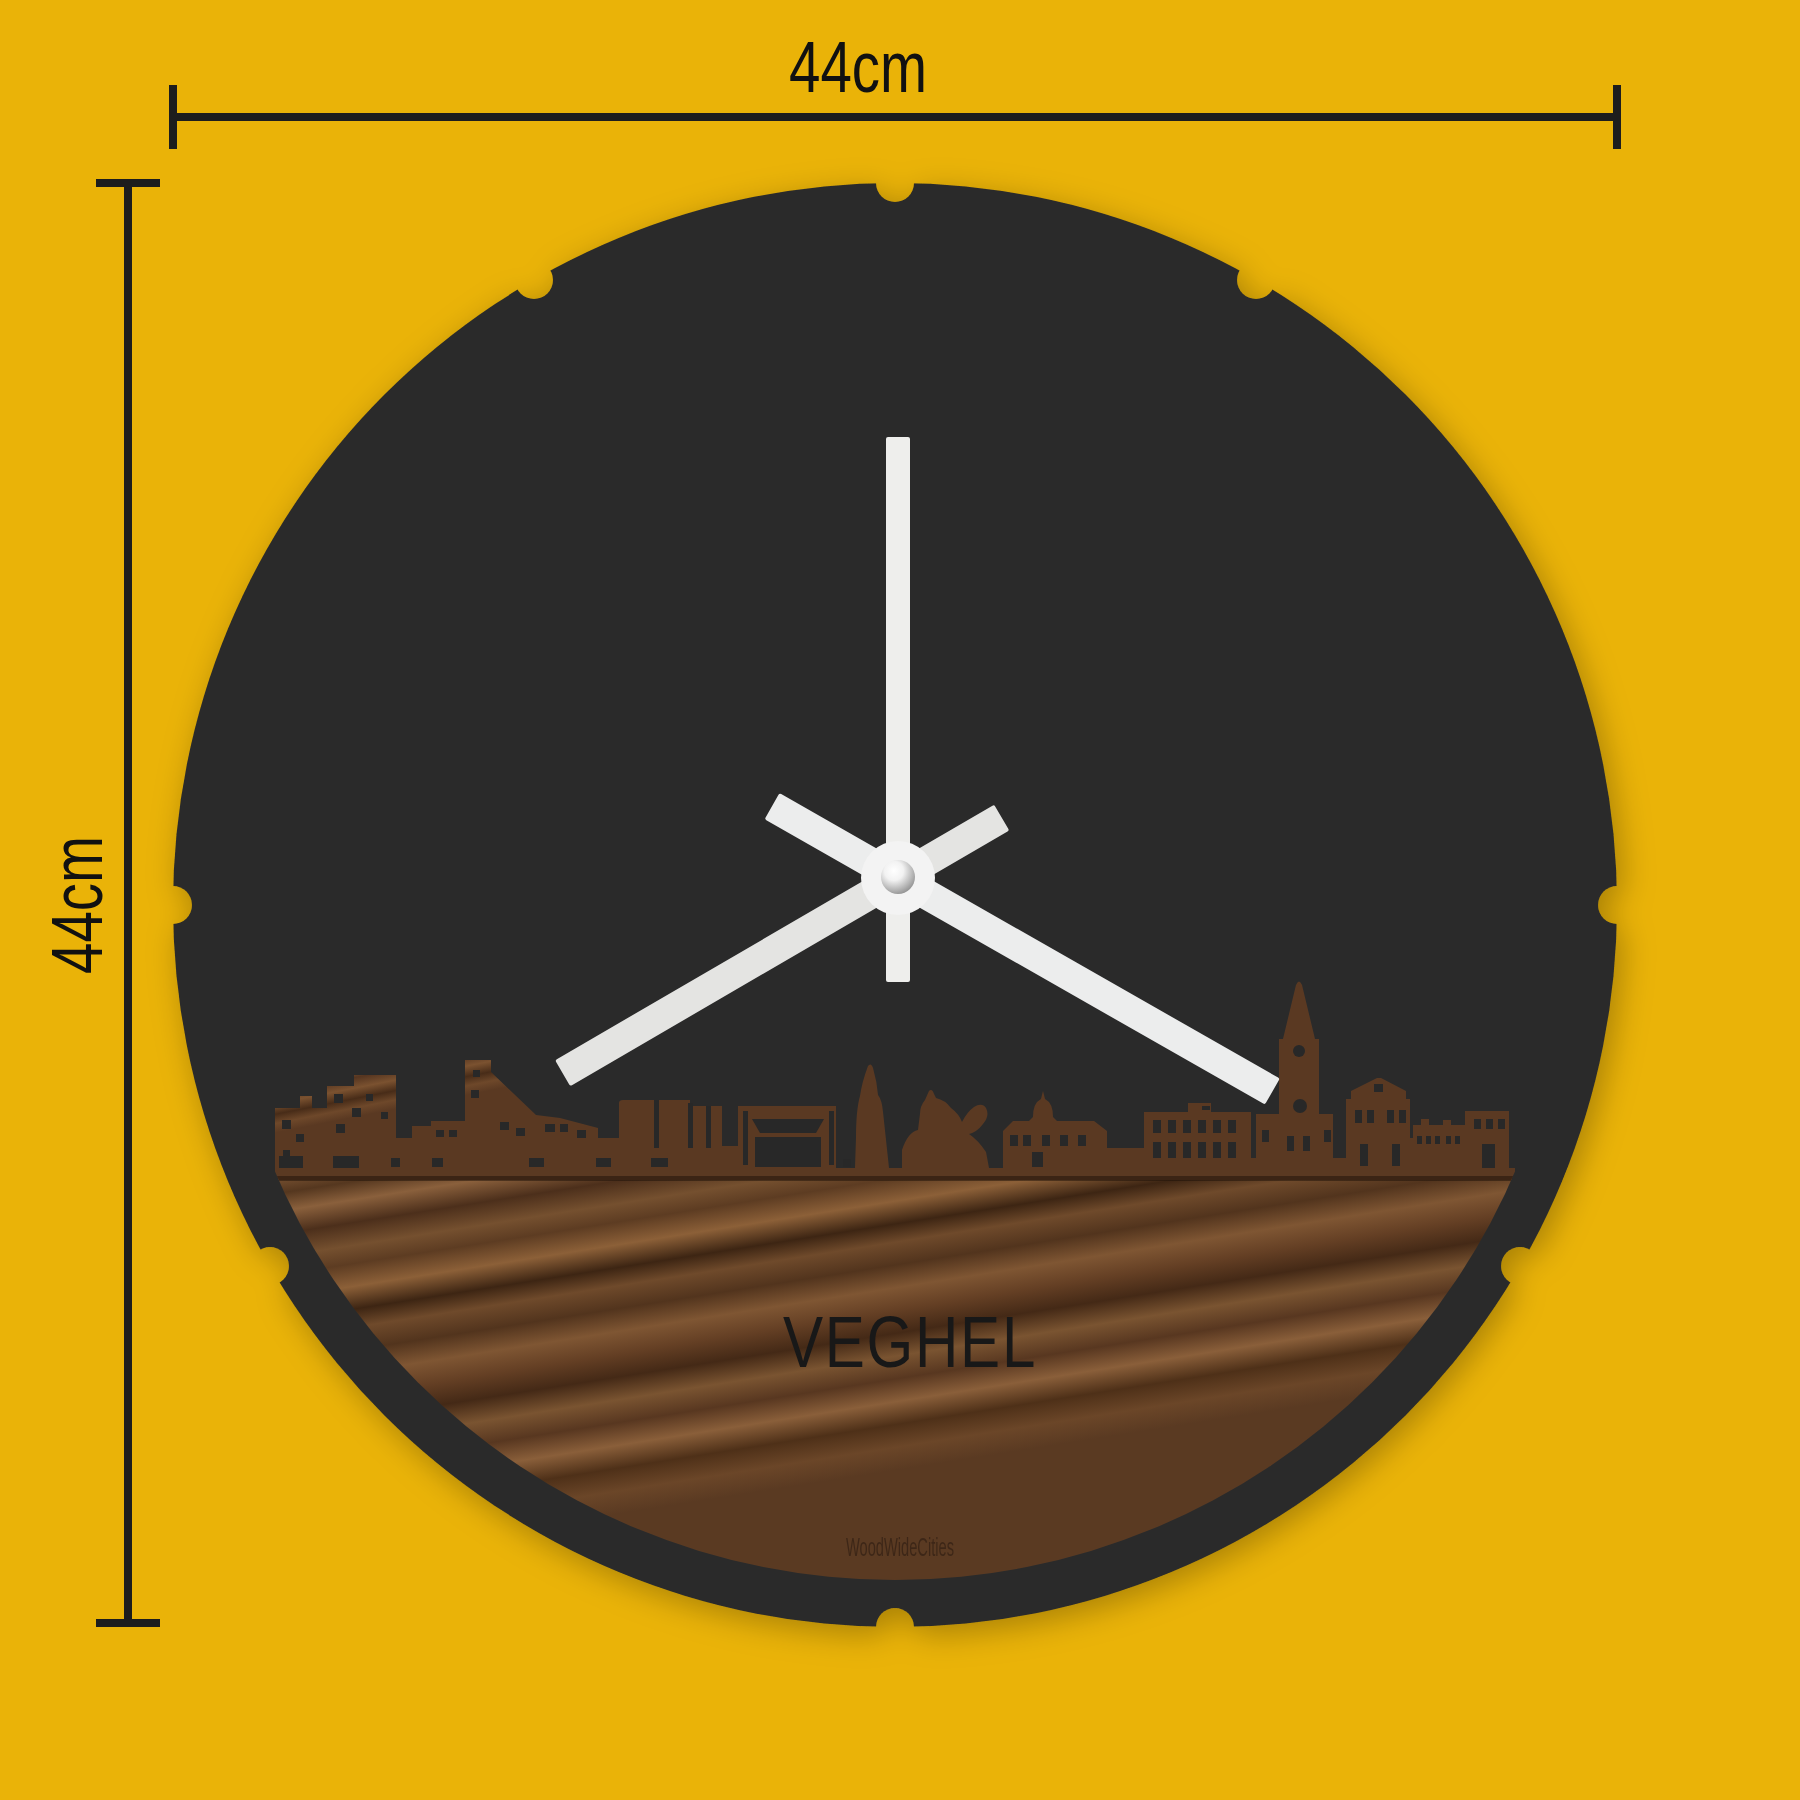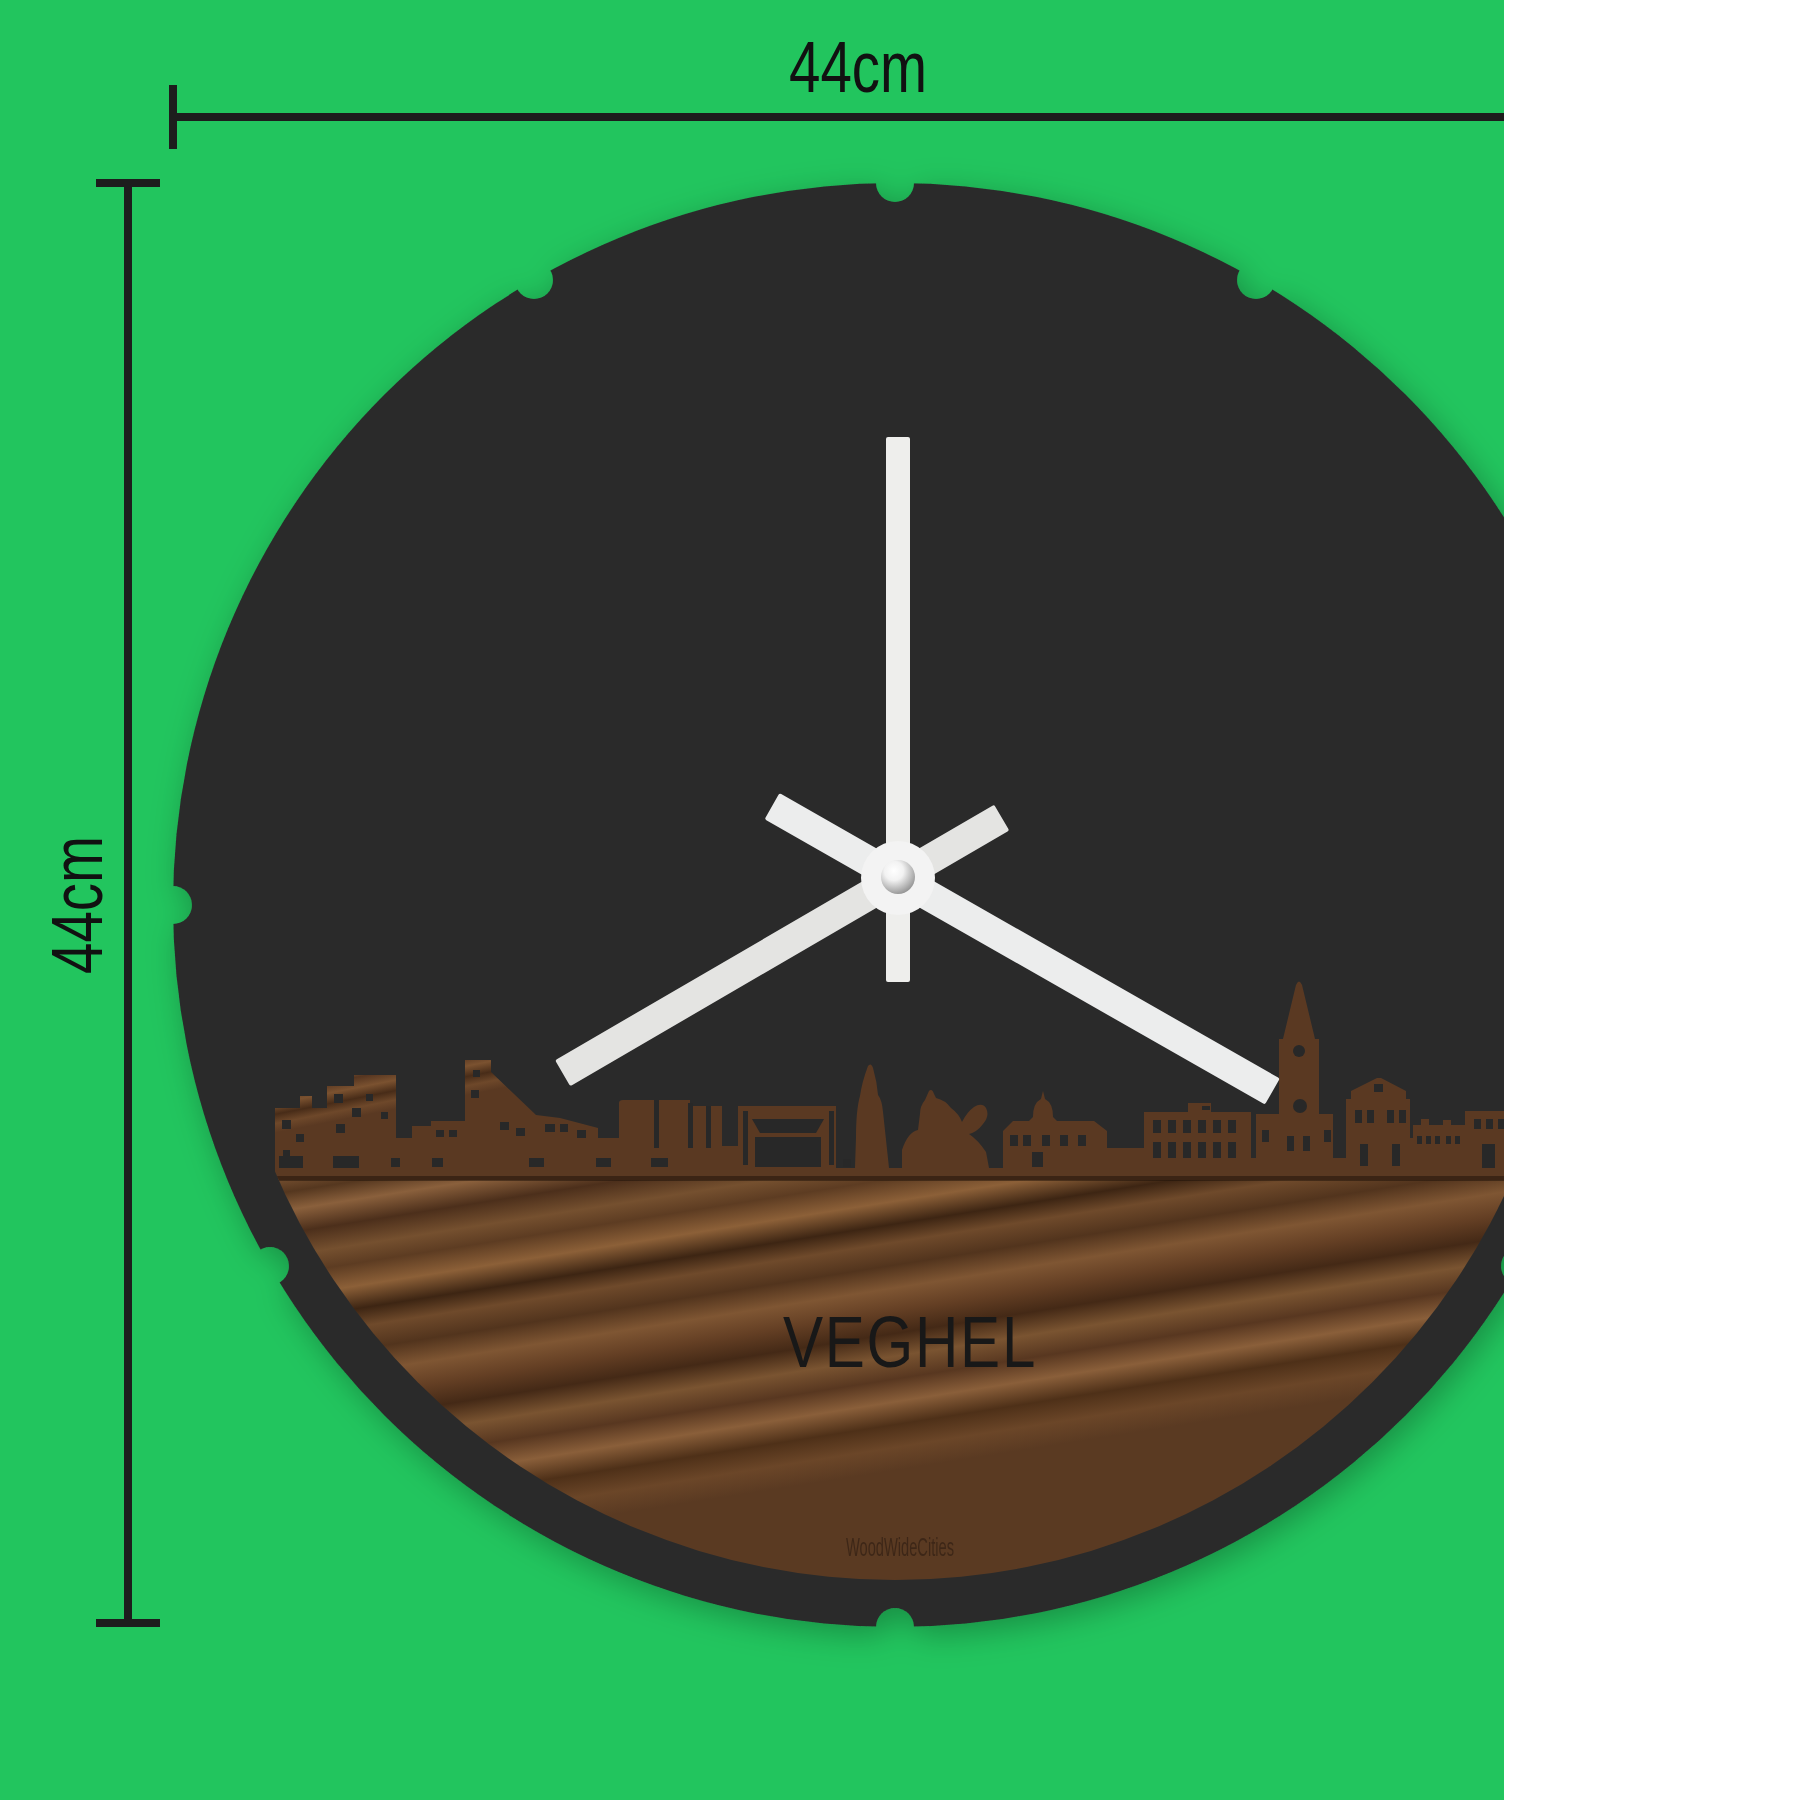--- a/index.html
+++ b/index.html
@@ -1,16 +1,16 @@
 <!DOCTYPE html>
 <html><head>
 <meta charset="utf-8">
 <style>
   html,body{margin:0;padding:0;background:#ffffff;}
-  #stage{position:relative;width:1504px;height:1800px;background:#22c55e;overflow:hidden;
+  #stage{position:relative;width:1800px;height:1800px;background:#eab308;overflow:hidden;
          font-family:"Liberation Sans", sans-serif;}
   svg{display:block;}
   text{font-family:"Liberation Sans", sans-serif;}
 </style>
 </head>
 <body>
 
 <div id="stage">
 <svg width="1800" height="1800" viewBox="0 0 1800 1800">
   <defs>

